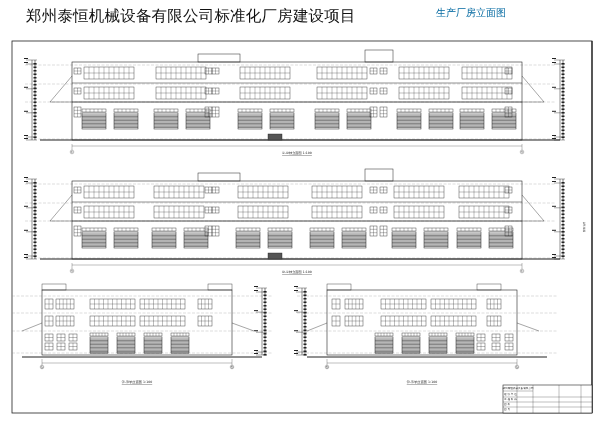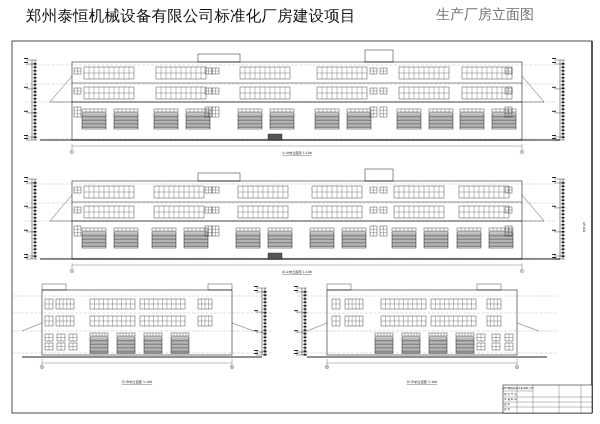--- a/index.html
+++ b/index.html
@@ -1,18 +1,18 @@
 <!DOCTYPE html>
 <html><head>
 <meta charset="utf-8">
 <style>
   html,body{margin:0;padding:0;background:#fff;}
   body{width:600px;height:424px;position:relative;overflow:hidden;font-family:"DejaVu Sans",sans-serif;}
   .title-left{position:absolute;left:26px;top:6px;font-size:15.5px;color:#111;letter-spacing:0.2px;font-family:"DejaVu Sans",sans-serif;}
-  .title-right{position:absolute;left:436px;top:6px;font-size:14px;color:#737373;font-family:"DejaVu Sans",sans-serif;}
+  .title-right{position:absolute;left:436px;top:6px;font-size:10px;color:#0369a1;font-family:"DejaVu Sans",sans-serif;}
   svg{position:absolute;left:0;top:0;}
   .cap{font-size:3.2px;font-family:"DejaVu Sans",sans-serif;fill:#222;}
   .tiny{font-size:2.6px;font-family:"DejaVu Sans",sans-serif;fill:#222;}
 </style>
 </head>
 <body>
 
 <div class="title-left">郑州泰恒机械设备有限公司标准化厂房建设项目</div>
 <div class="title-right">生产厂房立面图</div>
 

